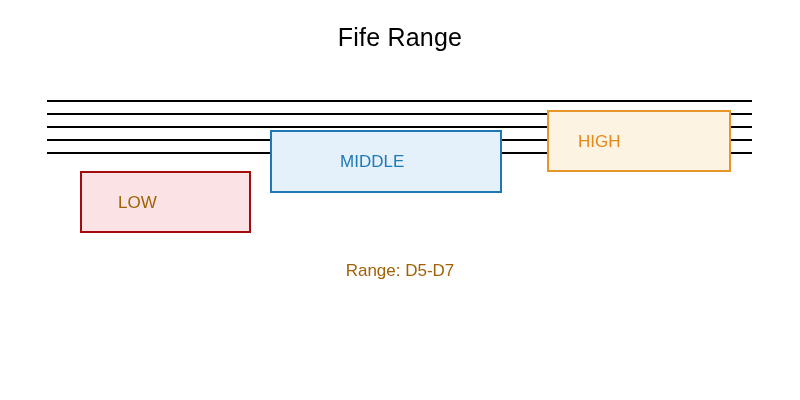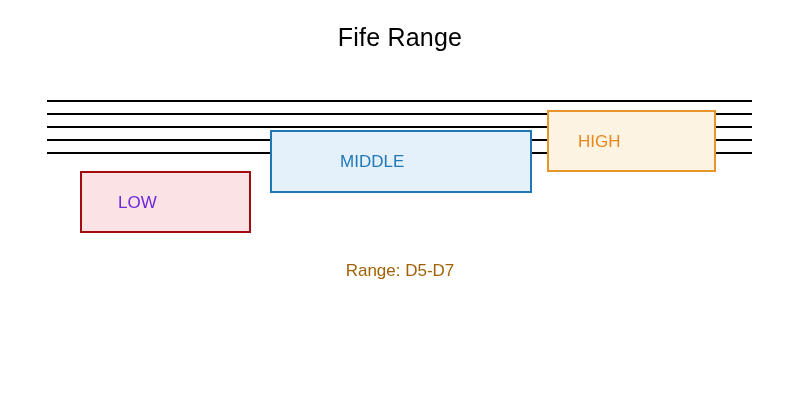--- a/index.html
+++ b/index.html
@@ -65,41 +65,41 @@
 
   #box-low {
     left: 80px;
     top: 171px;
     width: 171px;
     height: 62px;
     border-color: #a30c0c;
     background: #fbe3e5;
   }
   #box-low .register-label {
-    color: #6d28d9;
+    color: #a16207;
     margin-left: 36px;
   }
 
   #box-middle {
     left: 270px;
     top: 130px;
-    width: 262px;
+    width: 232px;
     height: 63px;
     border-color: #1f77b4;
     background: #e4f1fb;
   }
   #box-middle .register-label {
     color: #2079b7;
     margin-left: 68px;
   }
 
   #box-high {
     left: 547px;
     top: 110px;
-    width: 169px;
+    width: 184px;
     height: 62px;
     border-color: #e8962a;
     background: #fdf3e3;
   }
   #box-high .register-label {
     color: #e8871a;
     margin-left: 29px;
   }
 
   

